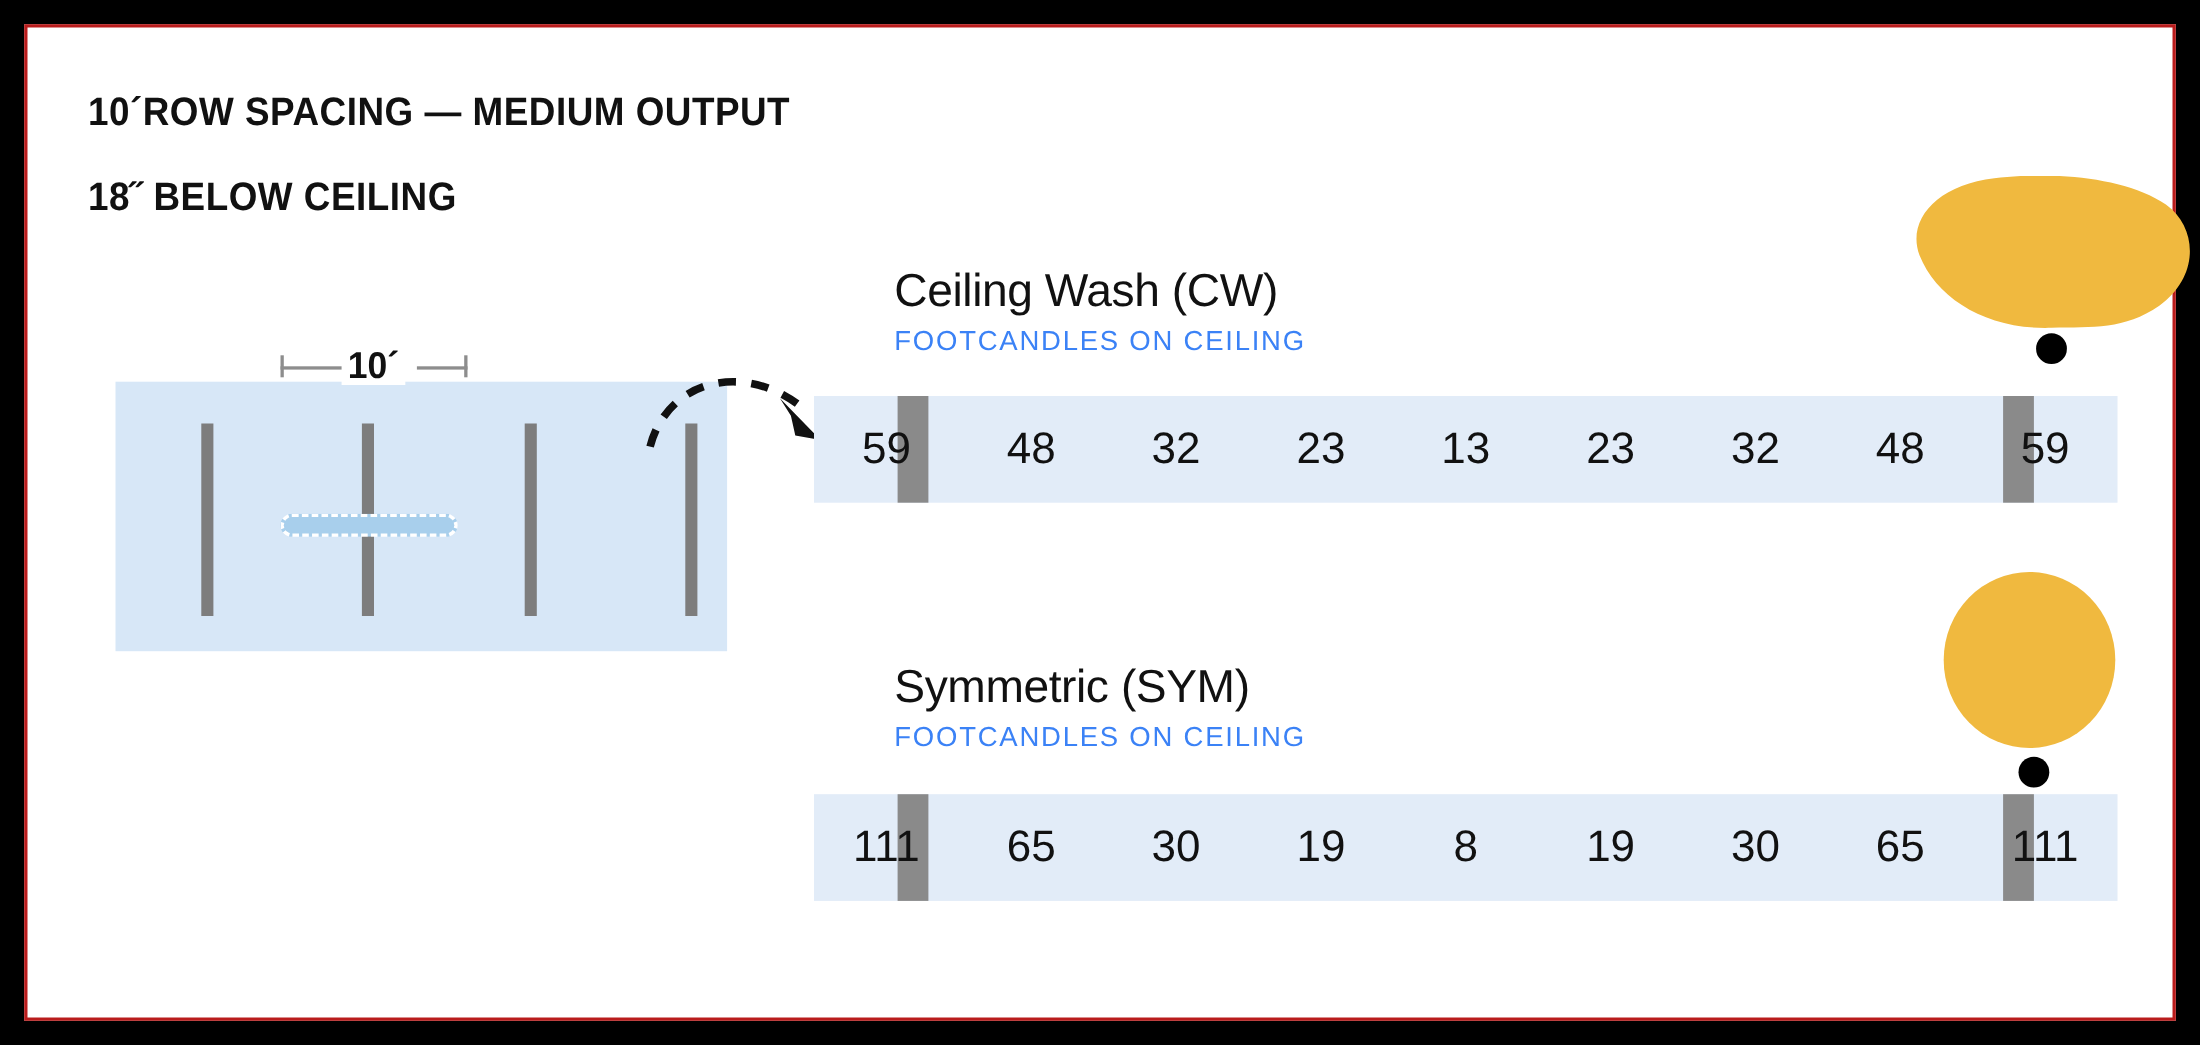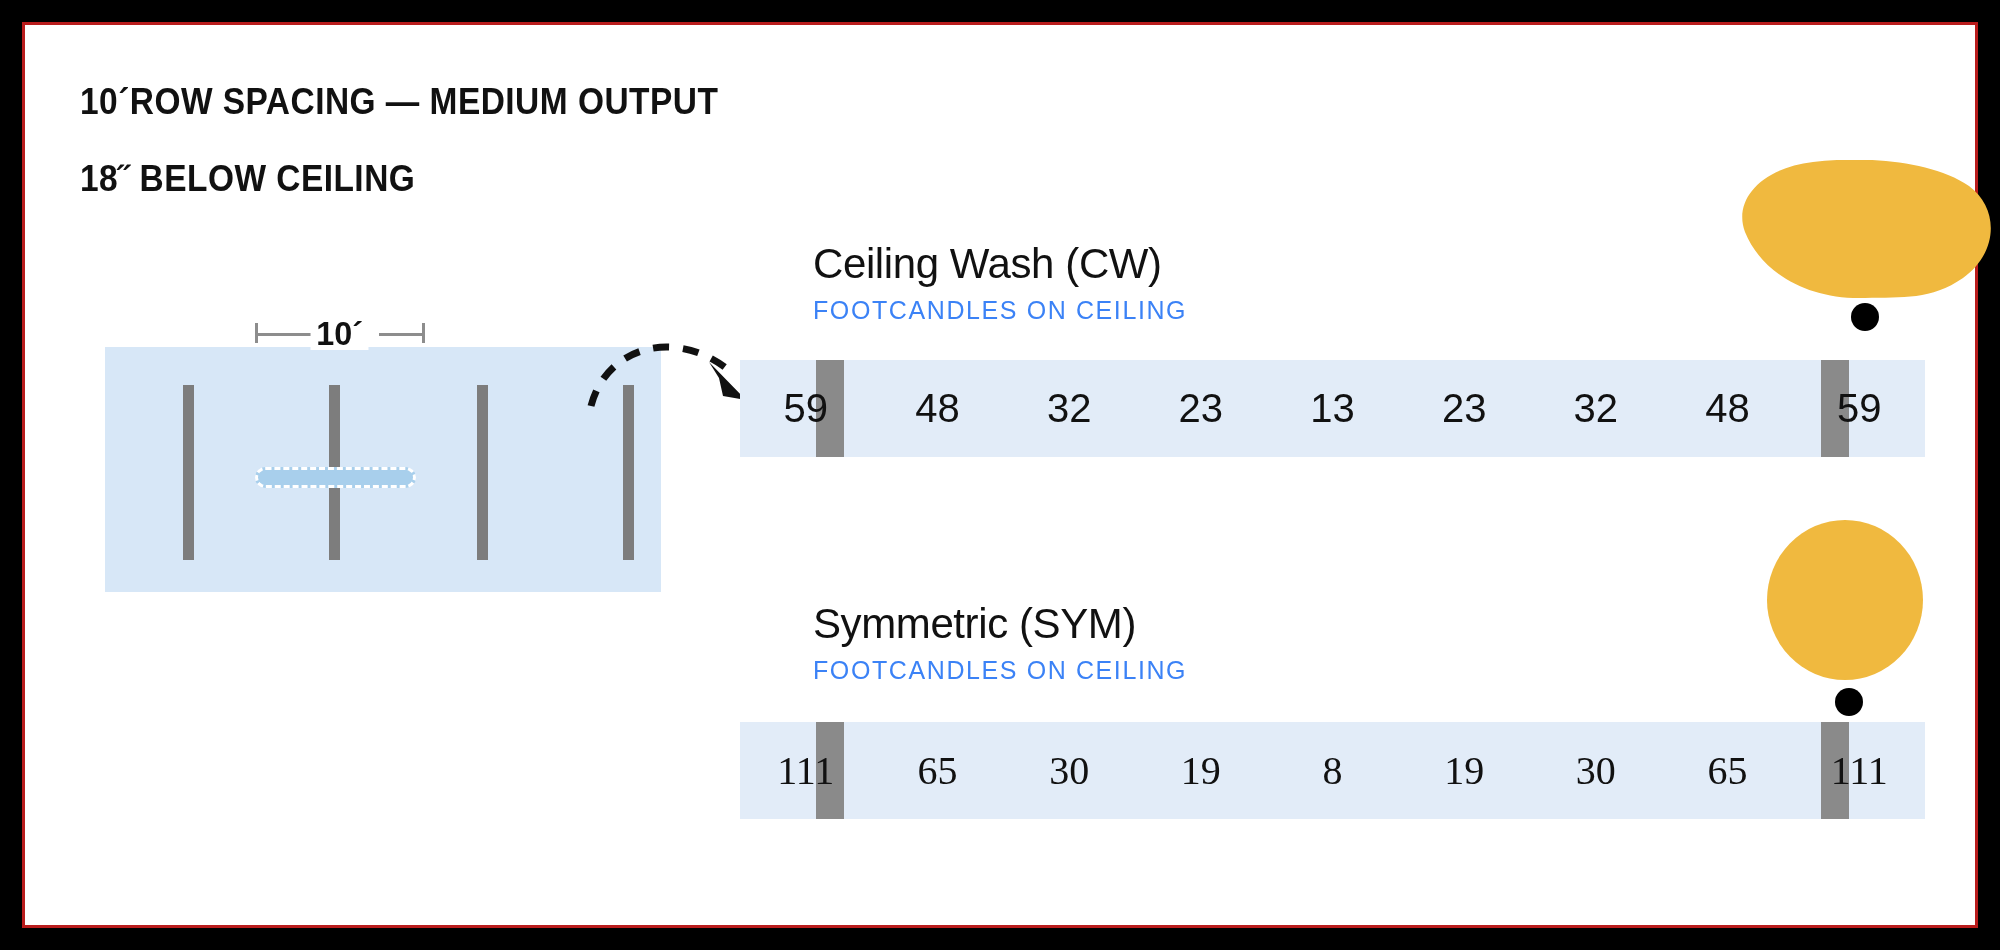--- a/index.html
+++ b/index.html
@@ -106,21 +106,21 @@
     position: absolute; left: 78px; top: 56px;
     font-size: 25px; font-weight: 400; color: #3b82f6;
     letter-spacing: 1.6px; white-space: nowrap;
   }
   .strip {
     position: absolute; left: 5px;
     width: 1185px; height: 97px;
     background: #e2ecf8;
   }
   #strip-cw  { top: 120px; padding-left: 41px; }
-  #strip-sym { top: 122px; font-family: Liberation Serif, serif; }
+  #strip-sym { top: 122px; }
   .strip-bar {
     position: absolute; top: 0;
     width: 28px; height: 100%;
     background: #8a8a8a;
   }
   .strip-bar.left  { left: 76px; }
   .strip-bar.right { right: 76px; }
   .strip-values {
     position: absolute; left: 0; top: 0;
     width: 100%; height: 100%;

